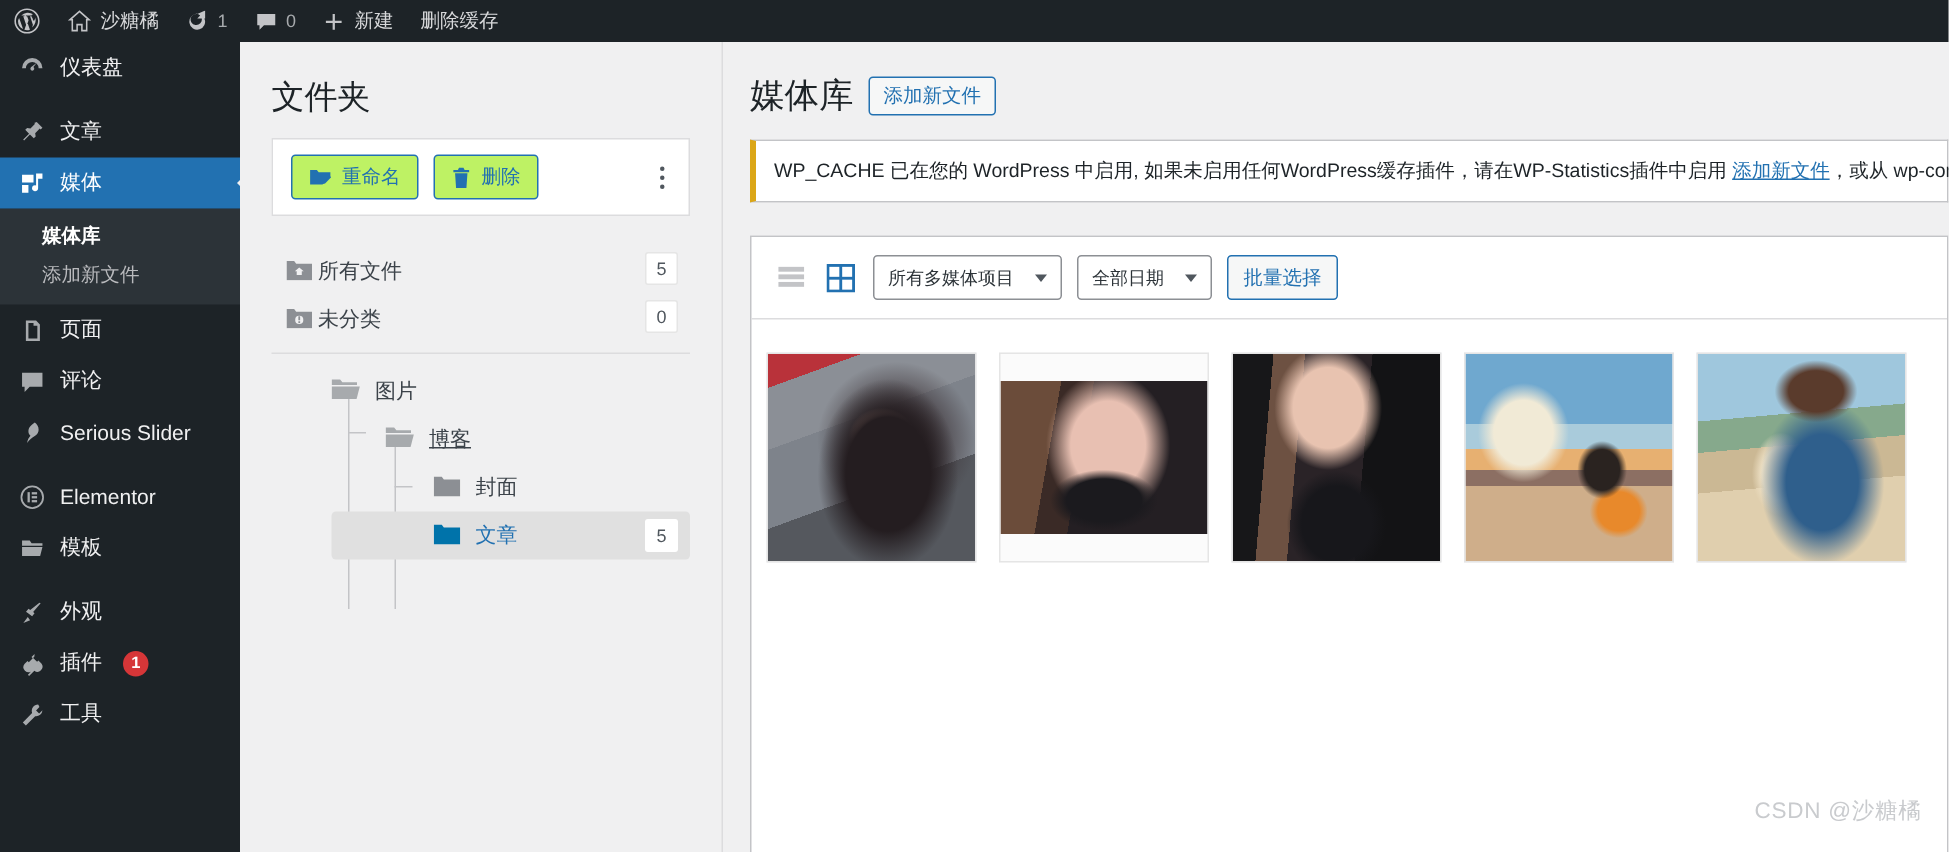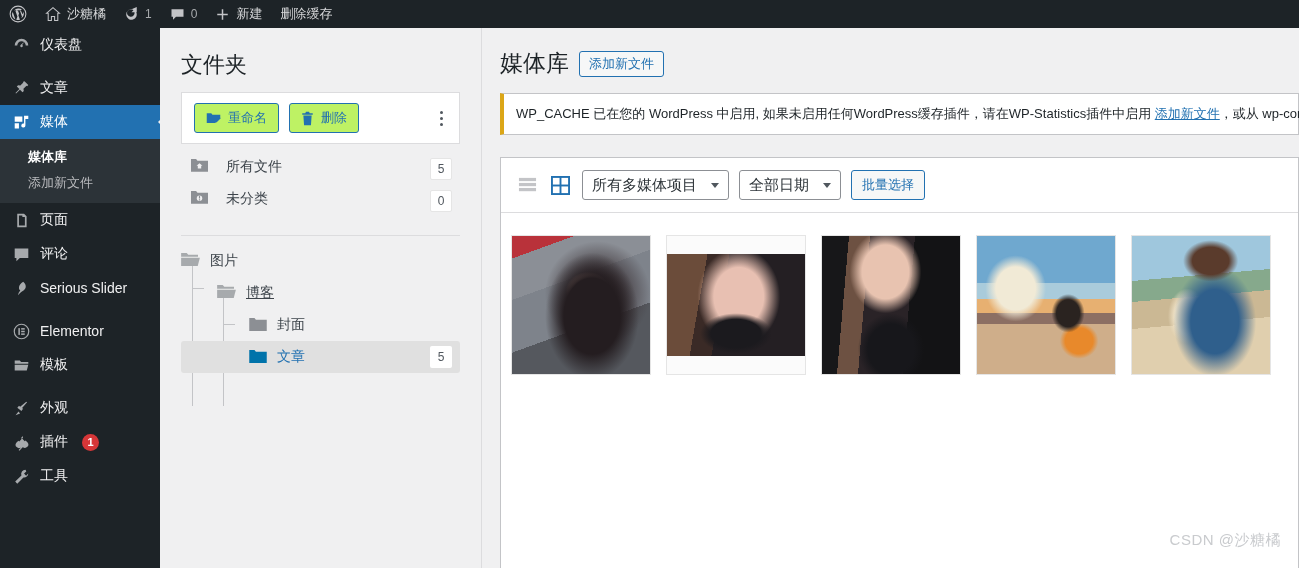--- a/index.html
+++ b/index.html
@@ -80,40 +80,40 @@
     background: #bef264; padding: 5px 11px; font-size: 13px; white-space: nowrap;
   }
   .tb-btn svg { display: block; fill: #2271b1; }
   .tb-dots {
     margin-left: auto; display: flex; flex-direction: column;
     gap: 3px; padding: 4px 4px;
   }
   .tb-dots i { width: 3px; height: 3px; background: #50575e; border-radius: 50%; display:block; }
   .fp-list { padding: 14px 21px 0 21px; }
   .fp-row {
-    display: flex; align-items: flex-start; height: 32px; gap: 18px;
+    display: flex; align-items: flex-end; height: 32px; gap: 4px;
     font-size: 14px; color: #3c434a; padding: 0 8px 0 10px; border-radius: 3px;
   }
   .fp-row .cnt {
     margin-left: auto; background: #fff; border: 1px solid #e5e5e5;
     min-width: 22px; height: 22px; display: flex; align-items: center;
     justify-content: center; font-size: 12px; color: #50575e; border-radius: 2px;
   }
   .fp-search {
     margin: 8px 21px 0 21px; display: flex; align-items: center; gap: 9px;
     background: #fff; border: 1px solid #c3c4c7; border-radius: 4px;
     height: 32px; padding: 0 10px;
   }
   .fp-search input {
     border: 0; outline: 0; font-size: 13px; color: #50575e; flex: 1;
     font-family: inherit; background: transparent;
   }
   .fp-search input::placeholder { color: #a7aaad; }
   .fp-divider { margin: 13px 21px 0 21px; border-top: 1px solid #dcdcde; }
-  .tree { padding: 9px 21px 0 21px; position: relative; }
+  .tree { padding: 9px 21px 0 21px; position: relative; margin-left: 40px; }
   .tree-row {
     display: flex; align-items: center; height: 32px; gap: 10px;
     font-size: 14px; color: #3c434a; border-radius: 3px; position: relative;
   }
   .tree-row.selected { background: #e0e0e0; }
   .tree-row.selected .tree-label { color: #2271b1; }
   .tree-row .cnt {
     margin-left: auto; margin-right: 8px; background: #fff;
     min-width: 22px; height: 22px; display: flex; align-items: center;
     justify-content: center; font-size: 12px; color: #50575e; border-radius: 2px;
@@ -145,21 +145,21 @@
   }
   .media-toolbar {
     display: flex; align-items: center; gap: 10px;
     padding: 12px 0 12px 15px; border-bottom: 1px solid #dcdcde;
   }
   .view-ico { display: flex; padding: 2px; }
   .view-ico svg { display: block; }
   .sel {
     display: inline-flex; align-items: center; gap: 14px;
     border: 1px solid #8c8f94; border-radius: 3px; background: #fff;
-    height: 30px; padding: 0 9px; font-size: 15px; color: #2c3338; white-space: nowrap;
+    height: 30px; padding: 0 9px; font-size: 12px; color: #2c3338; white-space: nowrap;
   }
   .chev { width: 0; height: 0; border-left: 4px solid transparent;
           border-right: 4px solid transparent; border-top: 5px solid #50575e; }
   .btn-bulk {
     border: 1px solid #2271b1; border-radius: 3px; color: #2271b1;
     background: #f6f7f7; height: 30px; padding: 0 10px; font-size: 13px;
     display: inline-flex; align-items: center; white-space: nowrap;
   }
   .grid { display: flex; gap: 15px; padding: 22px 0 0 10px; }
   .tile {

